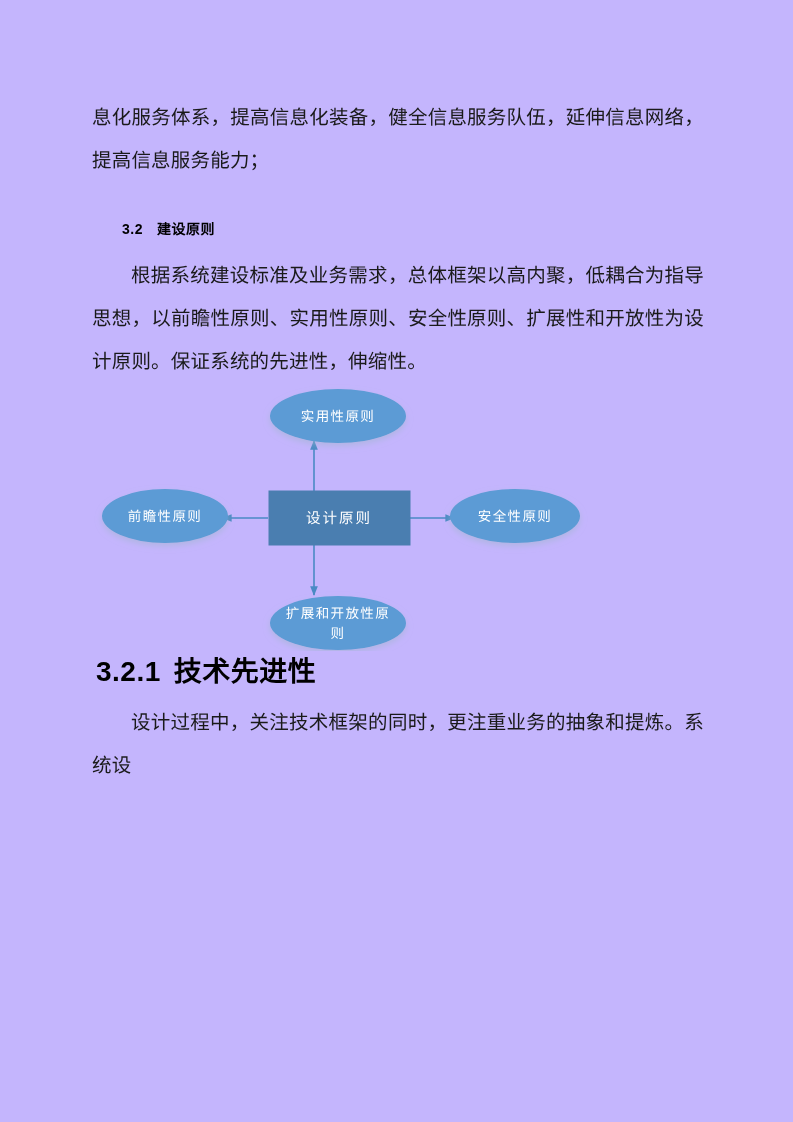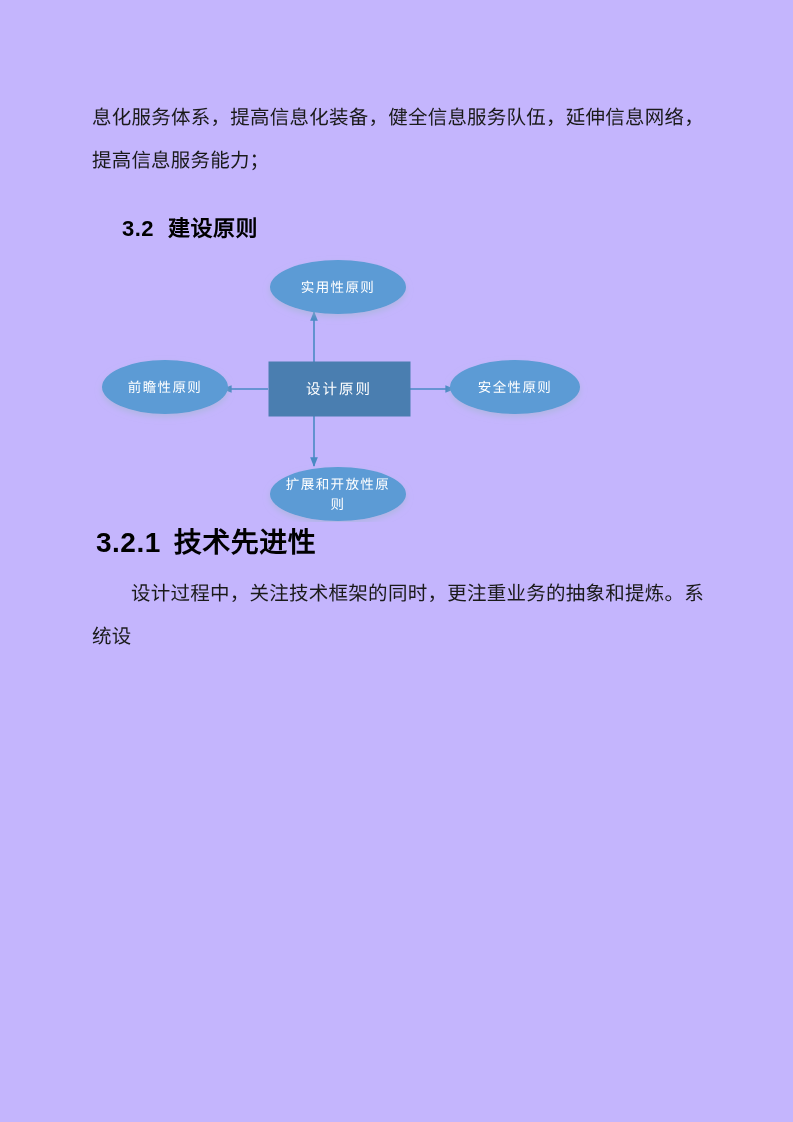--- a/index.html
+++ b/index.html
@@ -55,21 +55,21 @@
     font-family: "Liberation Sans", "DejaVu Sans", sans-serif;
     font-size: 17.5px;
     letter-spacing: 0.3px;
     padding: 0 3px;
   }
 
   
   .h2 {
     font-family: "Liberation Sans", "DejaVu Sans", sans-serif;
     font-weight: bold;
-    font-size: 22px;
+    font-size: 14px;
     line-height: 34px;
     margin: 0;
     padding-left: 30px;
     color: #000000;
     letter-spacing: 0.5px;
   }
   .h2 .num { padding-right: 14px; }
   .h3 {
     font-family: "Liberation Sans", "DejaVu Sans", sans-serif;
     font-weight: bold;
@@ -131,20 +131,21 @@
 
     <div class="gap-sm"></div>
 
 
     <div class="gap-md"></div>
 
     <h2 class="h2"><span class="num">3.2</span><span>建设原则</span></h2>
 
     <div class="gap-sm"></div>
 
+    <p class="para indent">根据系统建设标准及业务需求，总体框架以高内聚，低耦合为指导思想，以前瞻性原则、实用性原则、安全性原则、扩展性和开放性为设计原则。保证系统的先进性，伸缩性。</p>
 
     <div class="diagram-wrap">
       <svg class="diagram" width="612" height="268" viewBox="0 0 612 268" xmlns="http://www.w3.org/2000/svg">
         <defs>
           <marker id="arrowEnd" viewBox="0 0 10 10" refX="9" refY="5" markerWidth="6" markerHeight="6" orient="auto-start-reverse">
             <path d="M 0 1 L 10 5 L 0 9 z" fill="#4A8AC4"></path>
           </marker>
           <filter id="softShadow" x="-30%" y="-30%" width="170%" height="180%">
             <feDropShadow dx="0" dy="3" stdDeviation="3" flood-color="#9fb6cc" flood-opacity="0.55"></feDropShadow>
           </filter>

